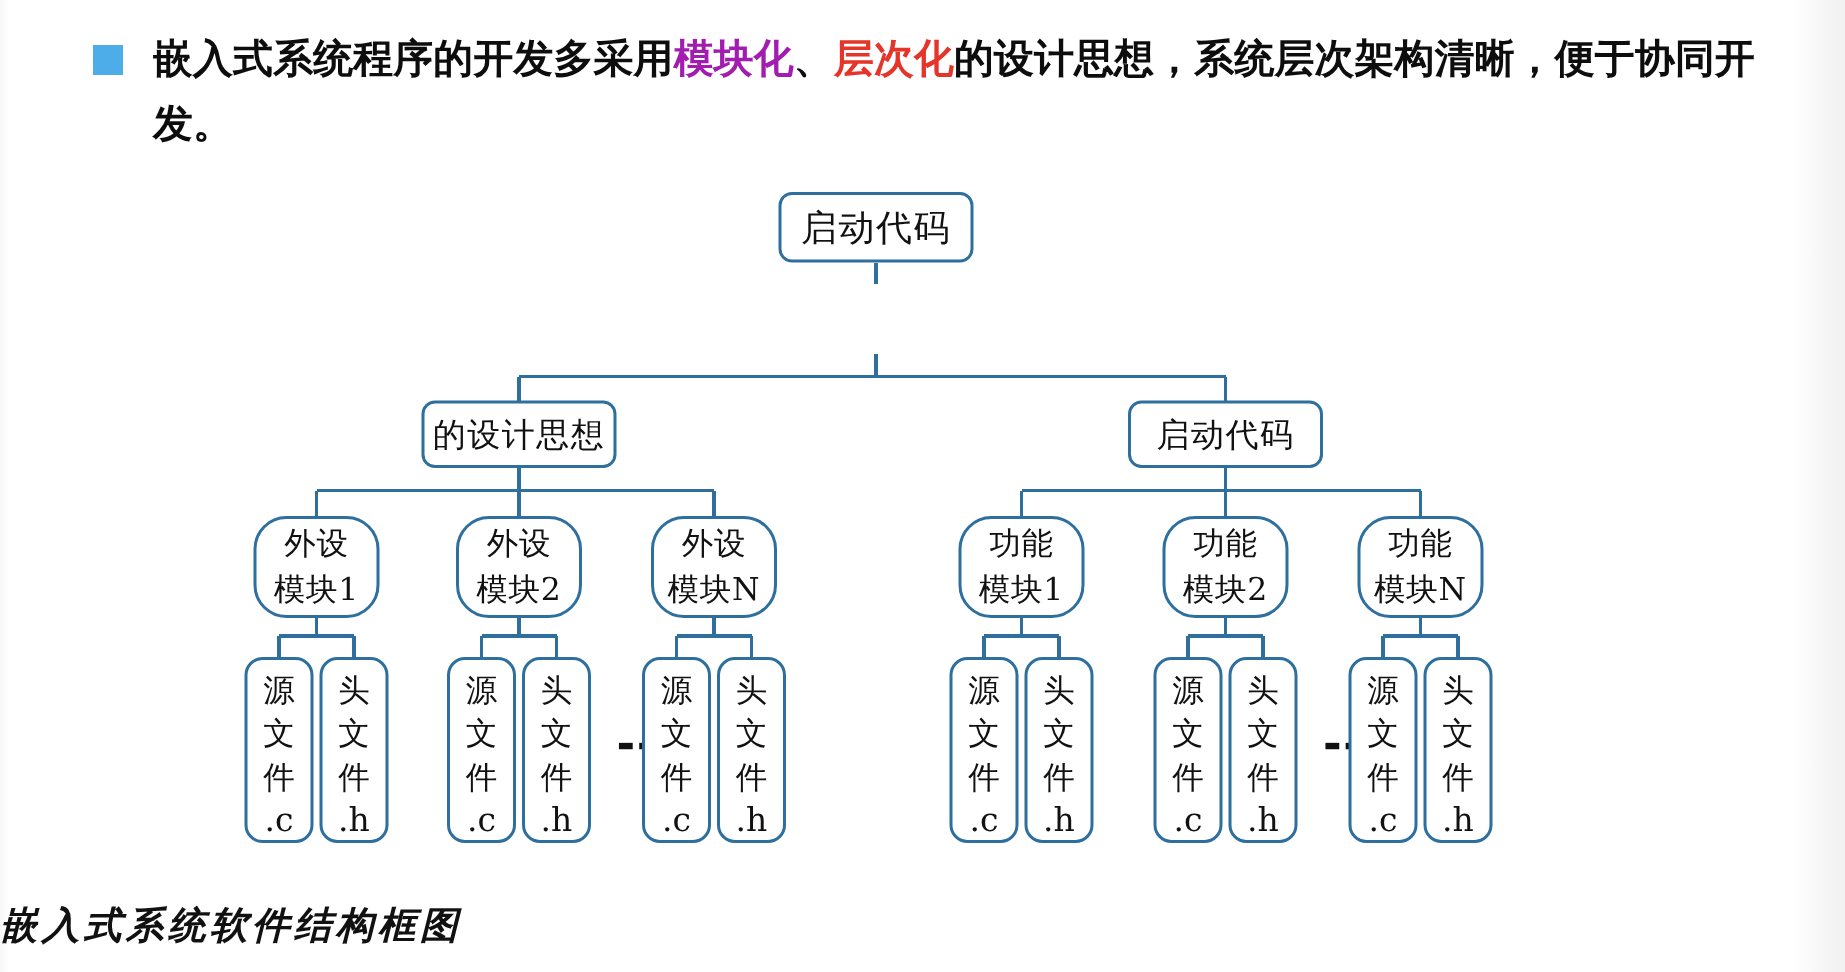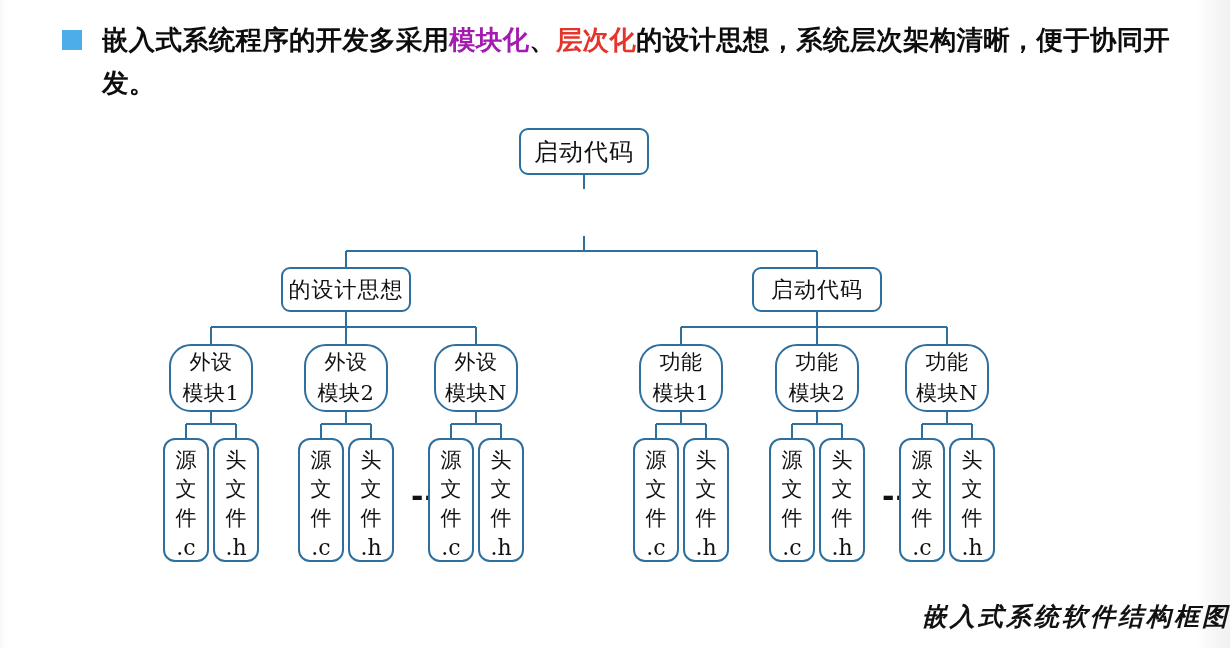--- a/index.html
+++ b/index.html
@@ -133,21 +133,21 @@
     font-weight: 900;
     letter-spacing: 1px;
     line-height: 1;
     z-index: 3;
   }
   #figure-caption {
     position: absolute;
     left: 0;
     top: 600px;
     width: 1230px;
-    text-align: right;
+    text-align: left;
     font-family: "DejaVu Serif", "Liberation Serif", serif;
     font-size: 25px;
     font-weight: 700;
     font-style: italic;
     letter-spacing: 3px;
     color: #111111;
   }
 </style>
 </head>
 <body>

